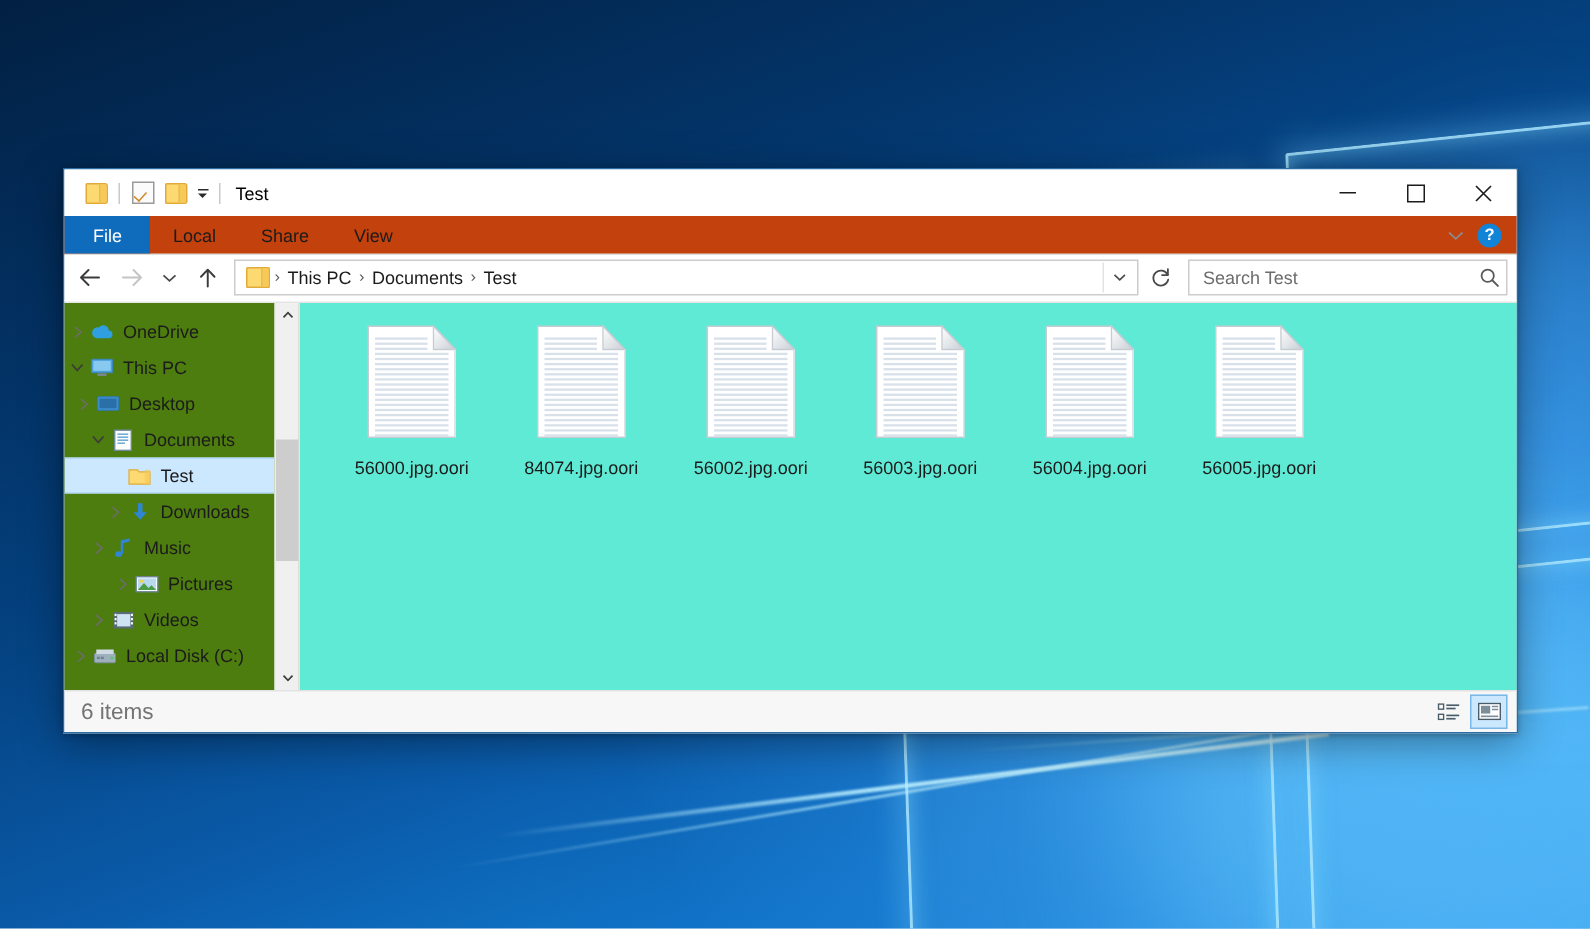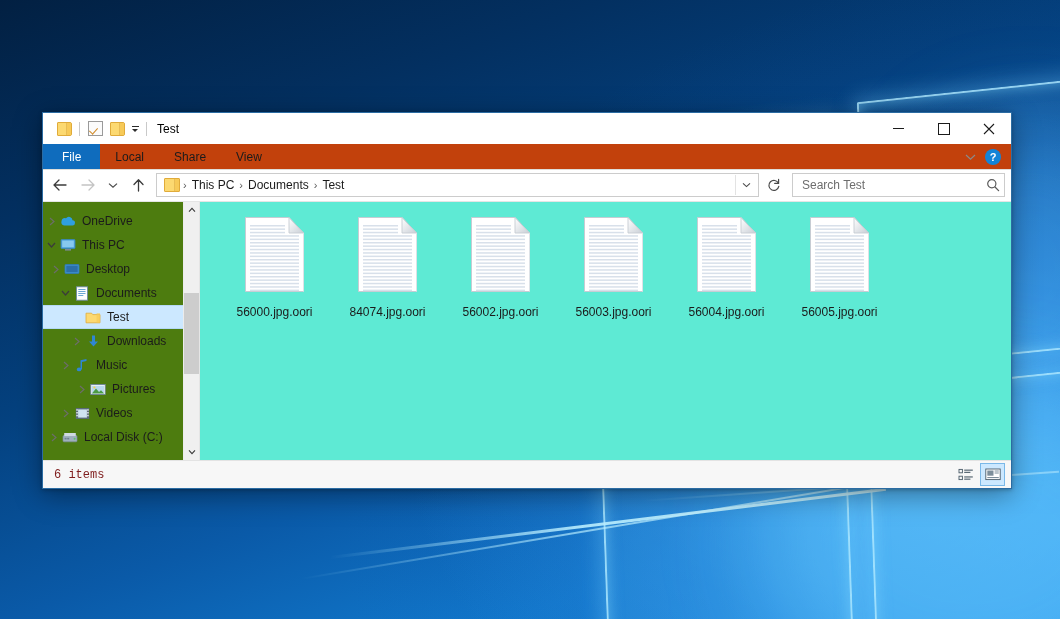--- a/index.html
+++ b/index.html
@@ -360,21 +360,21 @@
   
   #status-bar {
     height: 27px;
     background: #f7f7f7;
     border-top: 1px solid #e3e3e3;
     display: flex; align-items: center;
     padding: 0 6px 0 11px;
     flex: 0 0 auto;
     position: relative;
   }
-  #status-text { font-size: 12px; color: #7f1d1d; font-family: Liberation Mono, monospace; }
+  #status-text { font-size: 15px; color: #737373; }
   #view-toggles {
     margin-left: auto;
     display: flex; align-items: center; gap: 2px;
   }
   .view-btn {
     width: 23px; height: 21px;
     display: flex; align-items: center; justify-content: center;
     border: 1px solid transparent;
   }
   .view-btn.active {

